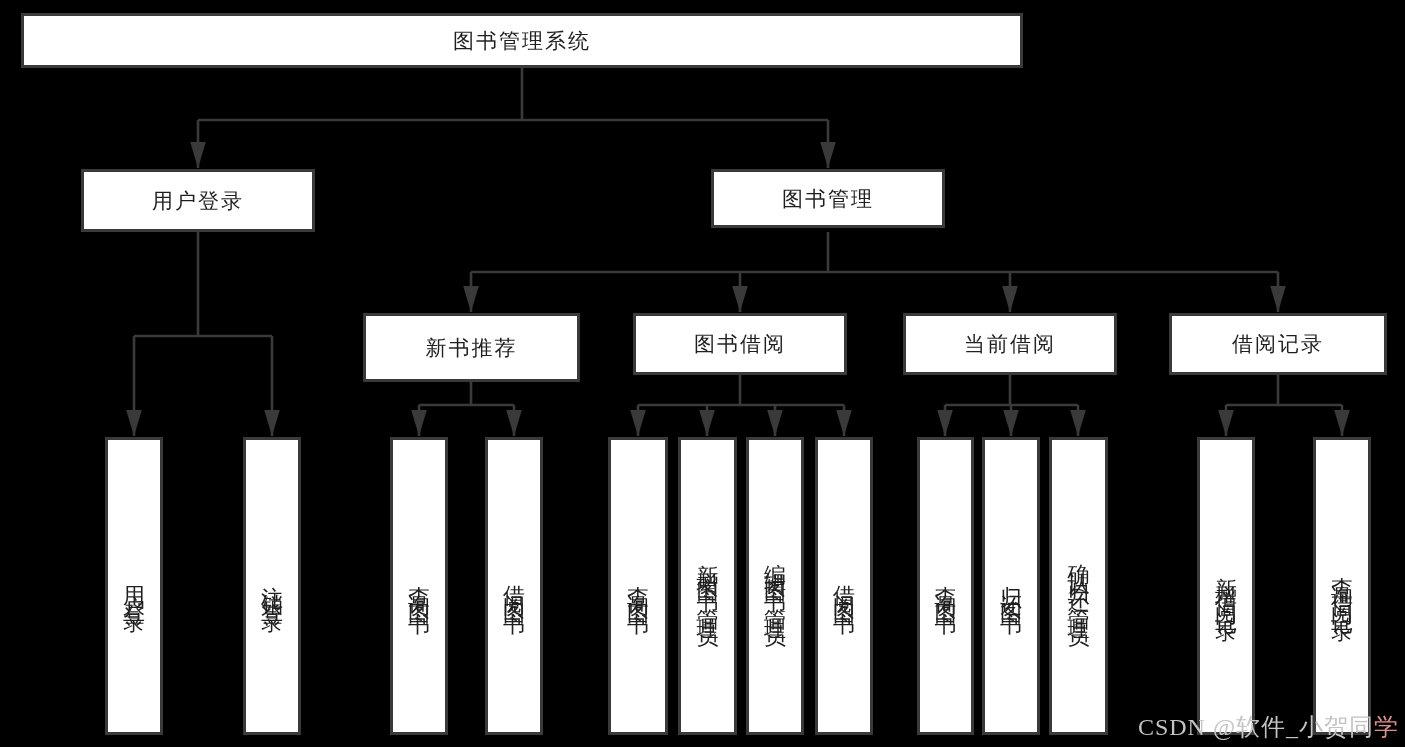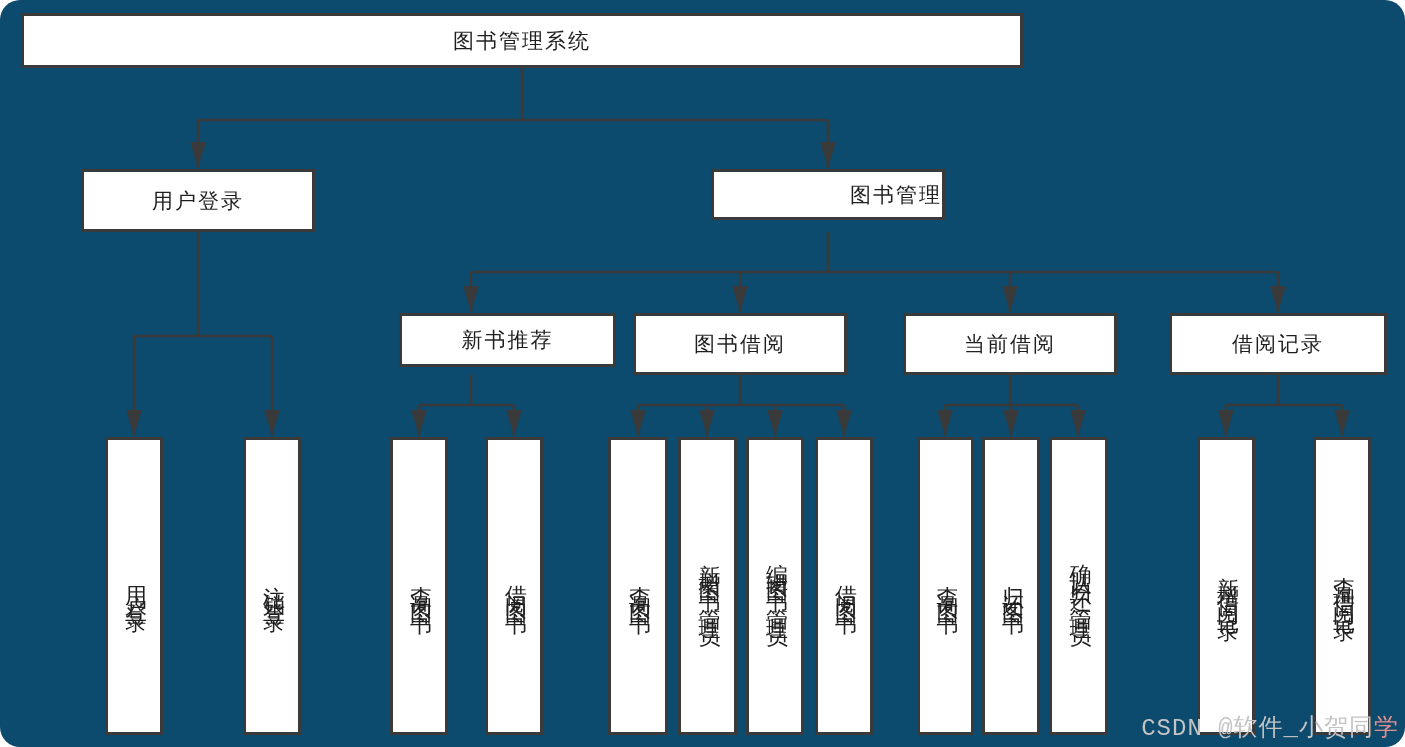--- a/index.html
+++ b/index.html
@@ -4,24 +4,23 @@
 <style>
   html, body {
     margin: 0;
     padding: 0;
     background: #ffffff;
   }
   .stage {
     position: relative;
     width: 1405px;
     height: 747px;
-    background: #0c4a6e;
-    font-family: Liberation Mono, monospace;
+    background: #000000;
+    font-family: Liberation Serif, serif;
     overflow: hidden;
-    border-radius: 20px;
   }
   svg.connectors {
     position: absolute;
     left: 0; top: 0;
     width: 1405px;
     height: 747px;
     z-index: 1;
   }
   .node {
     position: absolute;
@@ -116,25 +115,25 @@
     </g>
   </svg>
 
   <div class="node" style="left:21px; top:13px; width:1002px; height:55px;">
     <span class="lbl">图书管理系统</span>
   </div>
 
   <div class="node" style="left:81px; top:169px; width:234px; height:63px;">
     <span class="lbl">用户登录</span>
   </div>
-  <div class="node" style="left:711px; top:169px; width:234px; height:51px;justify-content:flex-end;">
+  <div class="node" style="left:711px; top:169px; width:234px; height:59px;">
     <span class="lbl">图书管理</span>
   </div>
 
-  <div class="node" style="left:363px; top:313px; width:217px; height:54px;margin-left:36px;">
+  <div class="node" style="left:363px; top:313px; width:217px; height:69px;">
     <span class="lbl">新书推荐</span>
   </div>
   <div class="node" style="left:903px; top:313px; width:214px; height:62px;">
     <span class="lbl">当前借阅</span>
   </div>
   <div class="node" style="left:633px; top:313px; width:214px; height:62px;">
     <span class="lbl">图书借阅</span>
   </div>
   <div class="node" style="left:1169px; top:313px; width:218px; height:62px;">
     <span class="lbl">借阅记录</span>

